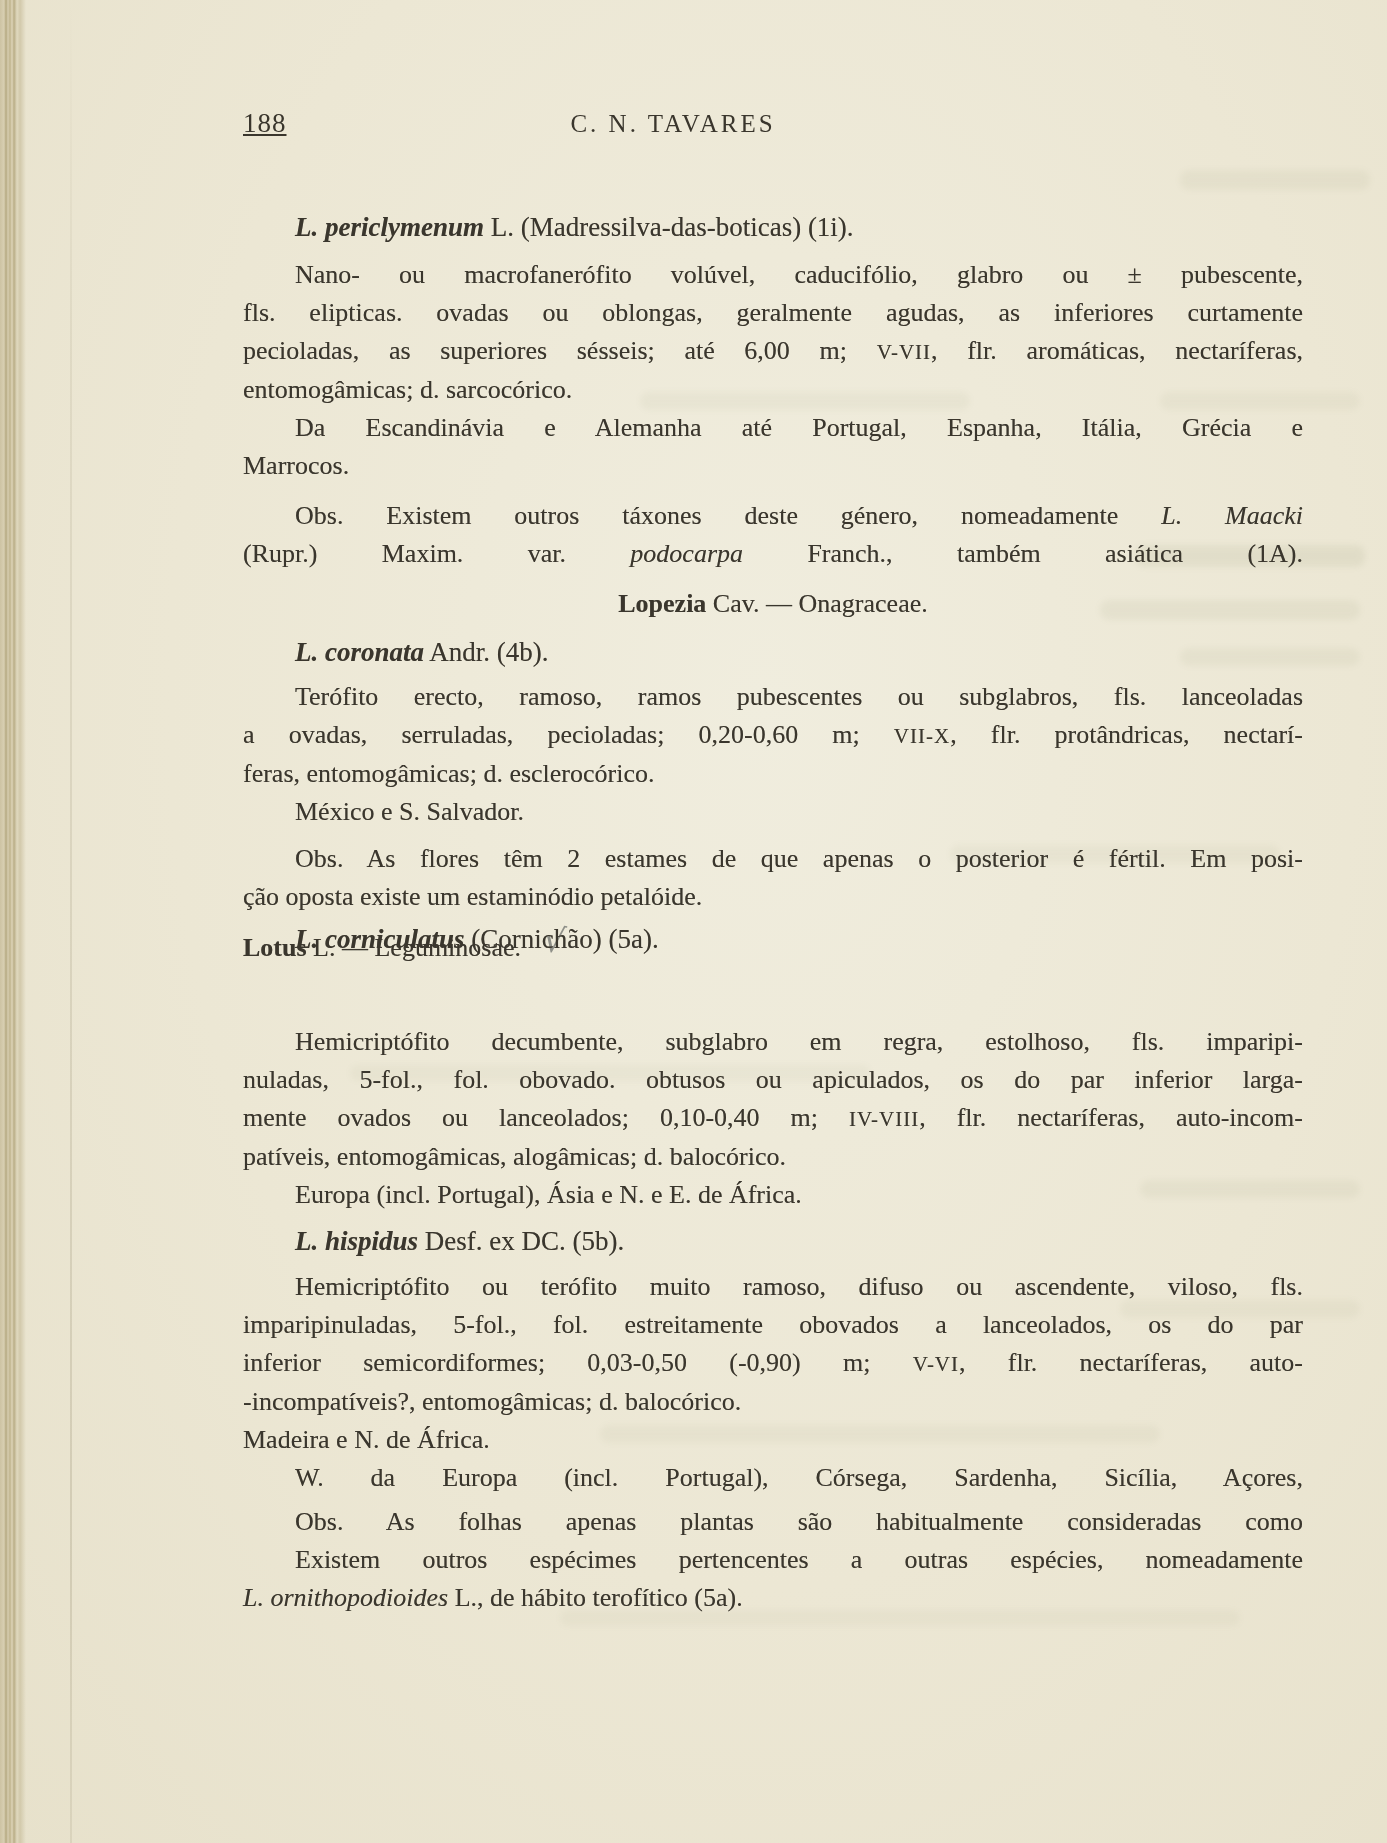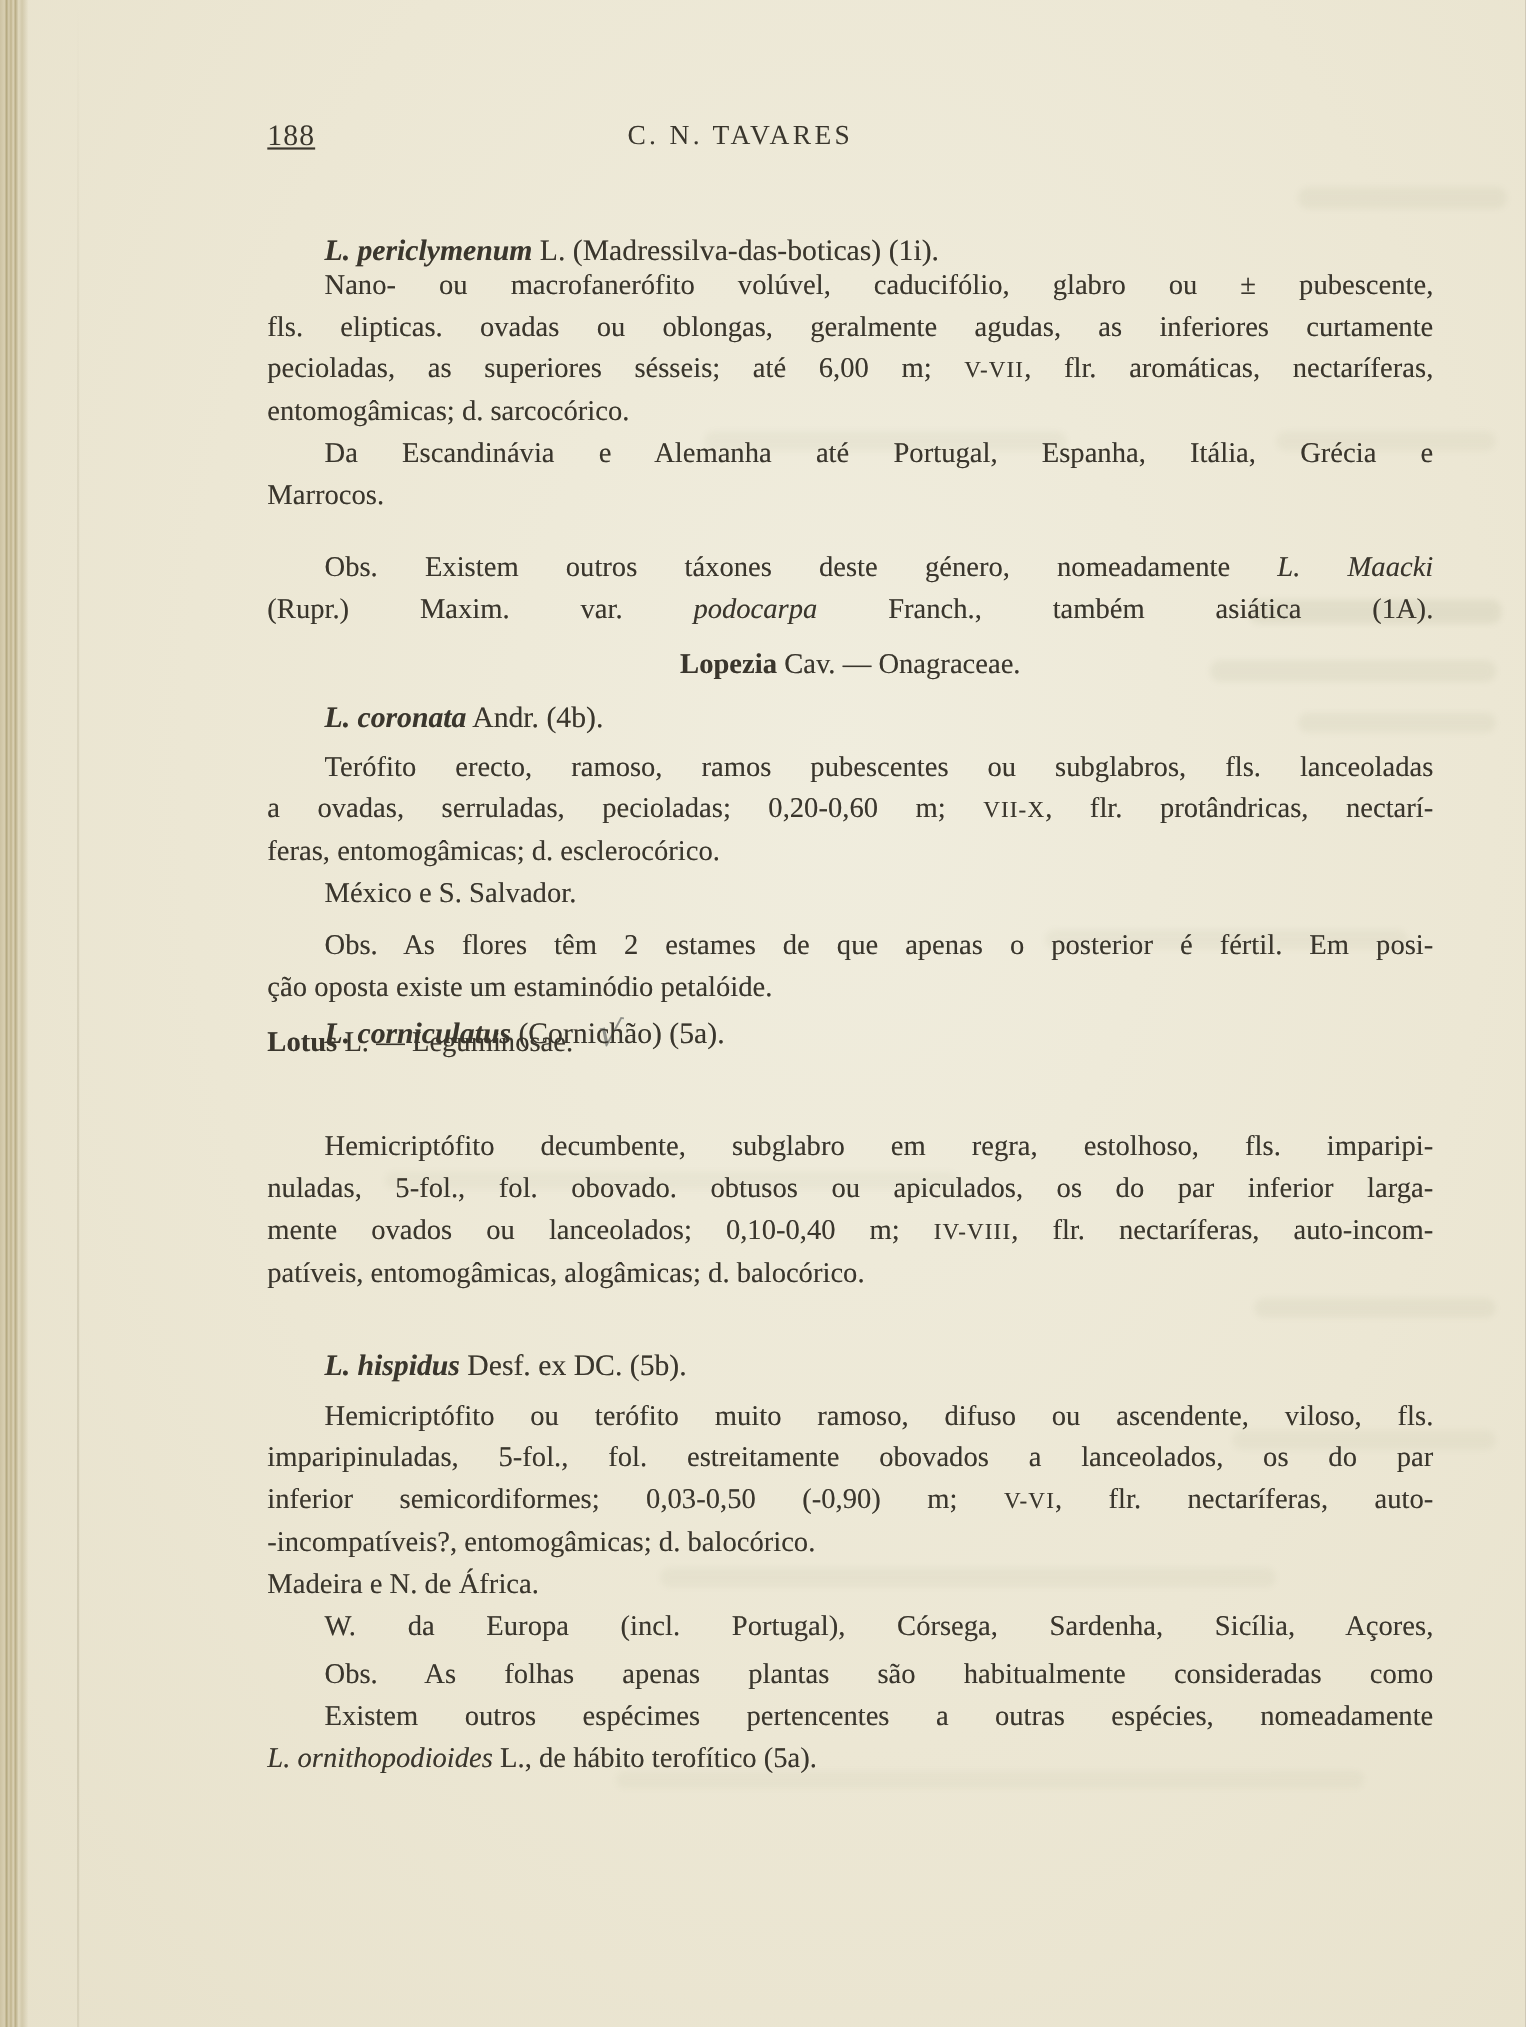--- a/index.html
+++ b/index.html
@@ -86,21 +86,21 @@
     <div class="smudge" style="left:1120px;top:1300px;width:240px;height:18px;opacity:.06"></div>
     <div class="smudge" style="left:600px;top:1425px;width:560px;height:18px;opacity:.06"></div>
     <div class="smudge" style="left:560px;top:1610px;width:680px;height:16px;opacity:.05"></div>
   </div>
 
   <div class="pageno">188</div>
   <div class="runtitle">C. N. TAVARES</div>
 
   <div id="page-body">
       <div class="block species-heading" style="top: 208px;"><span class="seg-bi">L. periclymenum</span><span class="seg-r"> L. (Madressilva-das-boticas) (1i).</span></div>
-      <div class="block para" style="top: 240px;">
+      <div class="block para" style="top: 256px;">
         <div class="line indent"><span class="seg-r">Nano- ou macrofanerófito volúvel, caducifólio, glabro ou ± pubescente,</span></div>
         <div class="line"><span class="seg-r">fls. elipticas. ovadas ou oblongas, geralmente agudas, as inferiores curtamente</span></div>
         <div class="line"><span class="seg-r">pecioladas, as superiores sésseis; até 6,00 m; </span><span class="seg-sc">V-VII</span><span class="seg-r">, flr. aromáticas, nectaríferas,</span></div>
         <div class="line end"><span class="seg-r">entomogâmicas; d. sarcocórico.</span></div>
         <div class="line indent"><span class="seg-r">Da Escandinávia e Alemanha até Portugal, Espanha, Itália, Grécia e</span></div>
         <div class="line end"><span class="seg-r">Marrocos.</span></div>
       </div>
       <div class="block para" style="top: 497px;">
         <div class="line indent"><span class="seg-r">Obs. Existem outros táxones deste género, nomeadamente </span><span class="seg-i">L. Maacki</span></div>
         <div class="line"><span class="seg-r">(Rupr.) Maxim. var. </span><span class="seg-i">podocarpa</span><span class="seg-r"> Franch., também asiática (1A).</span></div>
@@ -117,20 +117,21 @@
         <div class="line indent"><span class="seg-r">Obs. As flores têm 2 estames de que apenas o posterior é fértil. Em posi-</span></div>
         <div class="line end"><span class="seg-r">ção oposta existe um estaminódio petalóide.</span></div>
       </div>
       <div class="block genus-heading" style="top: 925px;"><span class="seg-b">Lotus</span><span class="seg-r"> L. — Leguminosae.</span><span class="seg-check">√</span></div>
       <div class="block species-heading" style="top: 920px;"><span class="seg-bi">L. corniculatus</span><span class="seg-r"> (Cornichão) (5a).</span></div>
       <div class="block para" style="top: 1023px;">
         <div class="line indent"><span class="seg-r">Hemicriptófito decumbente, subglabro em regra, estolhoso, fls. imparipi-</span></div>
         <div class="line"><span class="seg-r">nuladas, 5-fol., fol. obovado. obtusos ou apiculados, os do par inferior larga-</span></div>
         <div class="line"><span class="seg-r">mente ovados ou lanceolados; 0,10-0,40 m; </span><span class="seg-sc">IV-VIII</span><span class="seg-r">, flr. nectaríferas, auto-incom-</span></div>
         <div class="line end"><span class="seg-r">patíveis, entomogâmicas, alogâmicas; d. balocórico.</span></div>
+        <div class="line indent end"><span class="seg-r">Europa (incl. Portugal), Ásia e N. e E. de África.</span></div>
       </div>
       <div class="block species-heading" style="top: 1222px;"><span class="seg-bi">L. hispidus</span><span class="seg-r"> Desf. ex DC. (5b).</span></div>
       <div class="block para" style="top: 1268px;">
         <div class="line indent"><span class="seg-r">Hemicriptófito ou terófito muito ramoso, difuso ou ascendente, viloso, fls.</span></div>
         <div class="line"><span class="seg-r">imparipinuladas, 5-fol., fol. estreitamente obovados a lanceolados, os do par</span></div>
         <div class="line"><span class="seg-r">inferior semicordiformes; 0,03-0,50 (-0,90) m; </span><span class="seg-sc">V-VI</span><span class="seg-r">, flr. nectaríferas, auto-</span></div>
         <div class="line end"><span class="seg-r">-incompatíveis?, entomogâmicas; d. balocórico.</span></div>
         <div class="line end"><span class="seg-r">Madeira e N. de África.</span></div>
         <div class="line indent"><span class="seg-r">W. da Europa (incl. Portugal), Córsega, Sardenha, Sicília, Açores,</span></div>
       </div>

